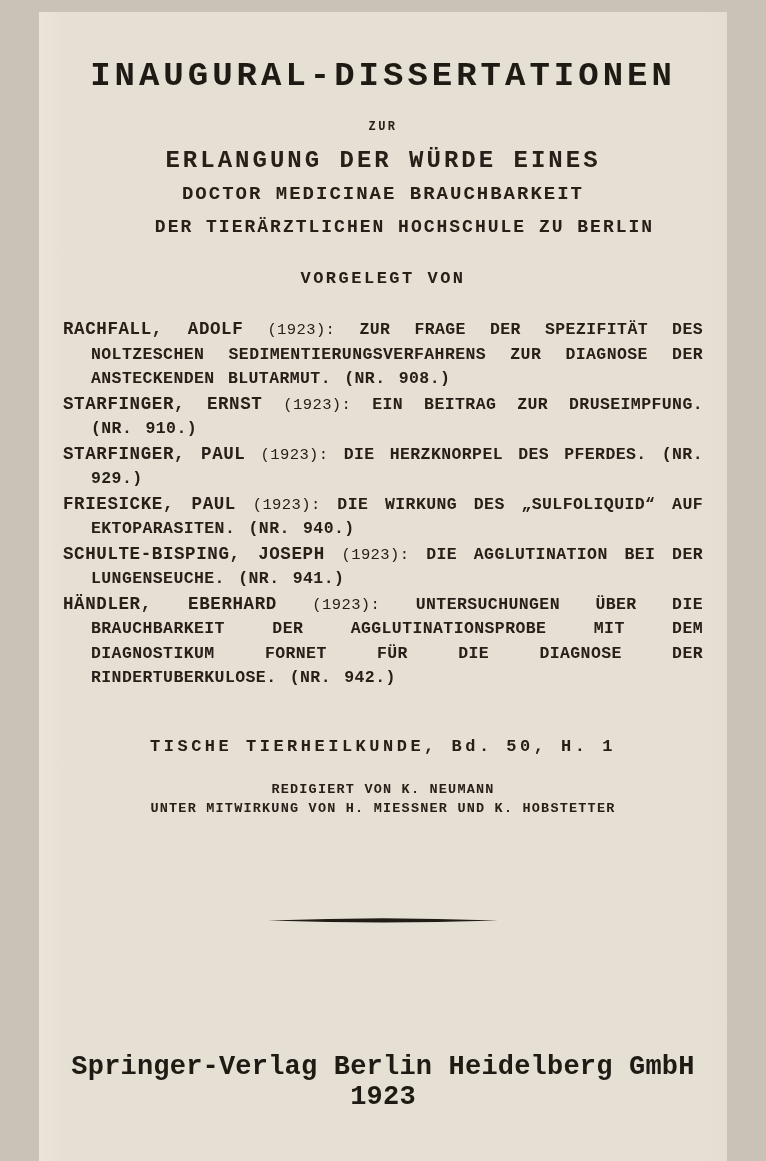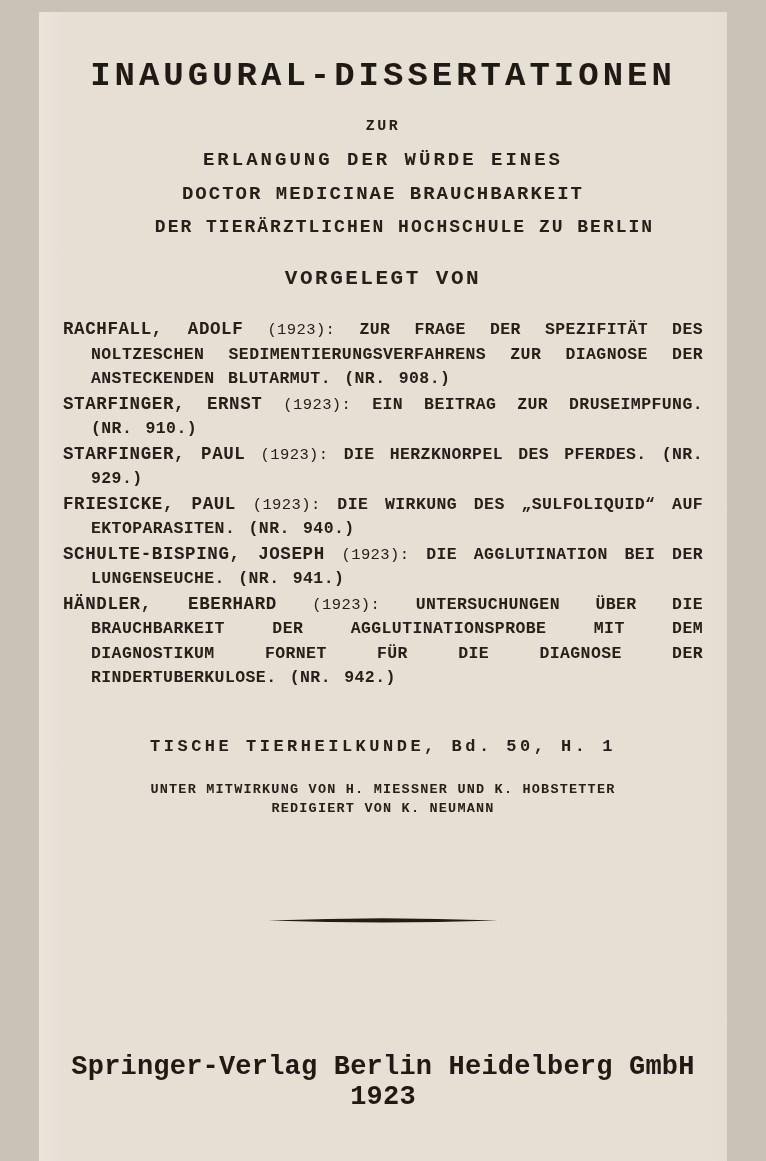--- a/index.html
+++ b/index.html
@@ -26,29 +26,29 @@
     font-size: 34px;
     line-height: 1.1;
     font-weight: 700;
     letter-spacing: 4px;
     text-align: center;
     color: #1f1a14;
   }
 
   .zur {
     margin-top: 24px;
-    font-size: 15px;
+    font-size: 12px;
     line-height: 16px;
     letter-spacing: 2.5px;
     font-weight: 600;
   }
 
   .erlangung {
     margin-top: 16px;
-    font-size: 19px;
+    font-size: 24px;
     line-height: 19px;
     letter-spacing: 3px;
     font-weight: 600;
   }
 
   .degree {
     margin-top: 14px;
     font-size: 19px;
     line-height: 20px;
     letter-spacing: 2px;
@@ -59,21 +59,21 @@
     margin-top: 14px;
     font-size: 18px;
     line-height: 19px;
     letter-spacing: 2px;
     font-weight: 600;
     padding-left: 43px;
   }
 
   .vorgelegt {
     margin-top: 34px;
-    font-size: 21px;
+    font-size: 17px;
     line-height: 16px;
     letter-spacing: 2.5px;
     font-weight: 600;
   }
 
   .entries {
     margin: 30px auto 0 auto;
     width: 640px;
   }
 
@@ -162,22 +162,22 @@
 
     <p class="entry"><span class="author">HÄNDLER, EBERHARD</span> <span class="year">(1923):</span> <span class="etitle">UNTERSUCHUNGEN ÜBER DIE BRAUCHBARKEIT DER AGGLUTINATIONSPROBE MIT DEM DIAGNOSTIKUM FORNET FÜR DIE DIAGNOSE DER RINDERTUBERKULOSE.</span> <span class="nr">(NR. 942.)</span></p>
 
   </div>
 
   <div class="source centered">
     <div>TISCHE TIERHEILKUNDE, Bd. 50, H. 1</div>
   </div>
 
   <div class="editors centered">
+    <div>REDIGIERT VON K. NEUMANN</div>
     <div>UNTER MITWIRKUNG VON H. MIESSNER UND K. HOBSTETTER</div>
-    <div>REDIGIERT VON K. NEUMANN</div>
   </div>
 
   <div class="rule-wrap">
     <svg width="230" height="7" viewBox="0 0 230 7" aria-hidden="true">
       <polygon points="0,3.4 60,1.9 115,1.2 170,1.9 230,3.4 170,4.9 115,5.6 60,4.9" fill="#211c15"></polygon>
     </svg>
   </div>
 
   <div class="publisher centered">Springer-Verlag Berlin Heidelberg GmbH 1923</div>
 

